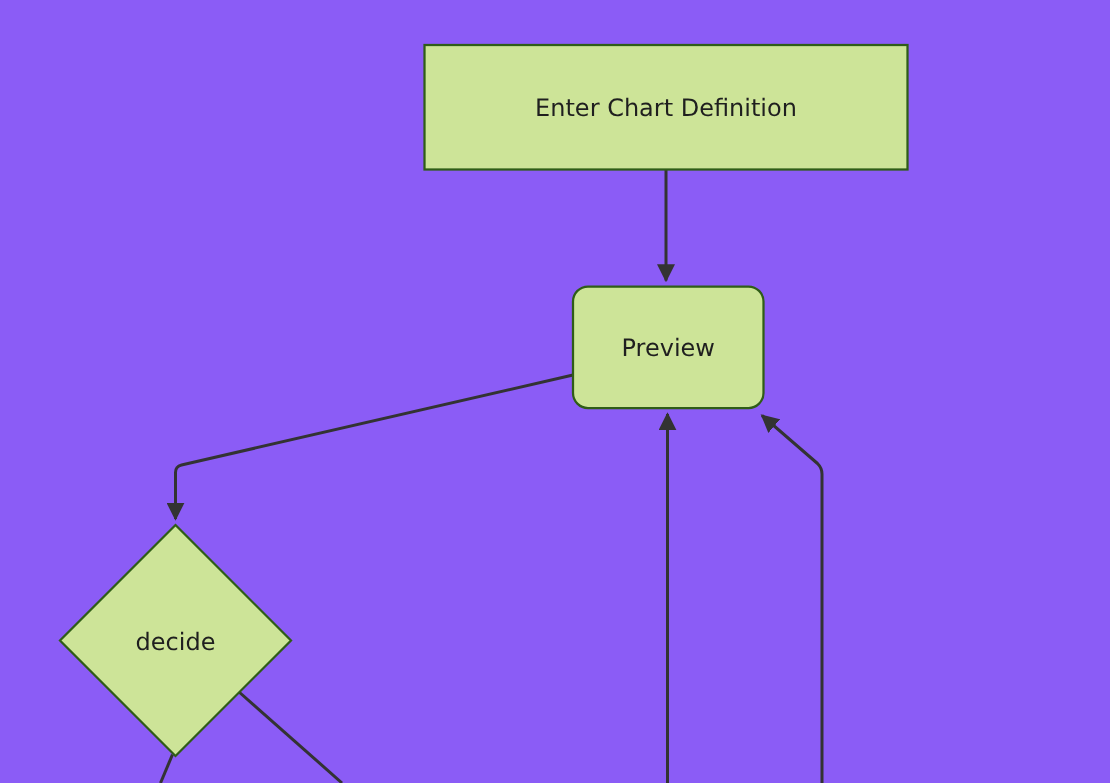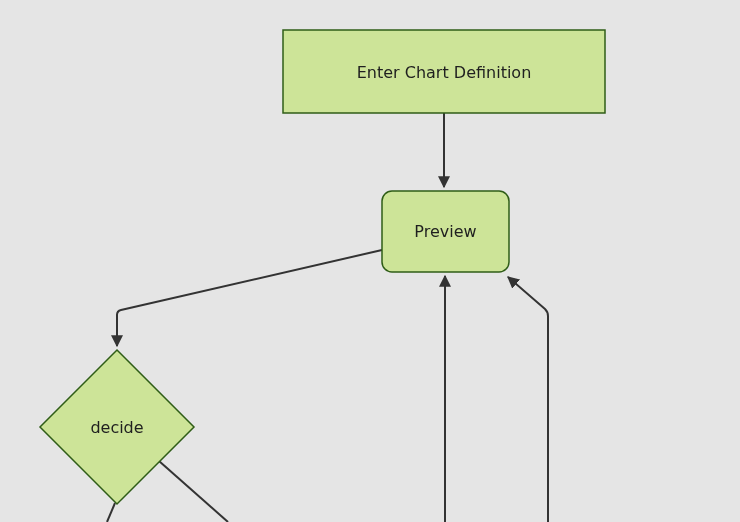--- a/index.html
+++ b/index.html
@@ -4,21 +4,21 @@
 <style>
   html, body {
     margin: 0;
     padding: 0;
     background: #ffffff;
   }
   .canvas {
     position: relative;
     width: 740px;
     height: 522px;
-    background: #e5e5e5;
+    background: #8b5cf6;
     overflow: hidden;
   }
   svg {
     display: block;
   }
   .edge {
     fill: none;
     stroke: #333333;
     stroke-width: 2px;
     stroke-linejoin: round;

